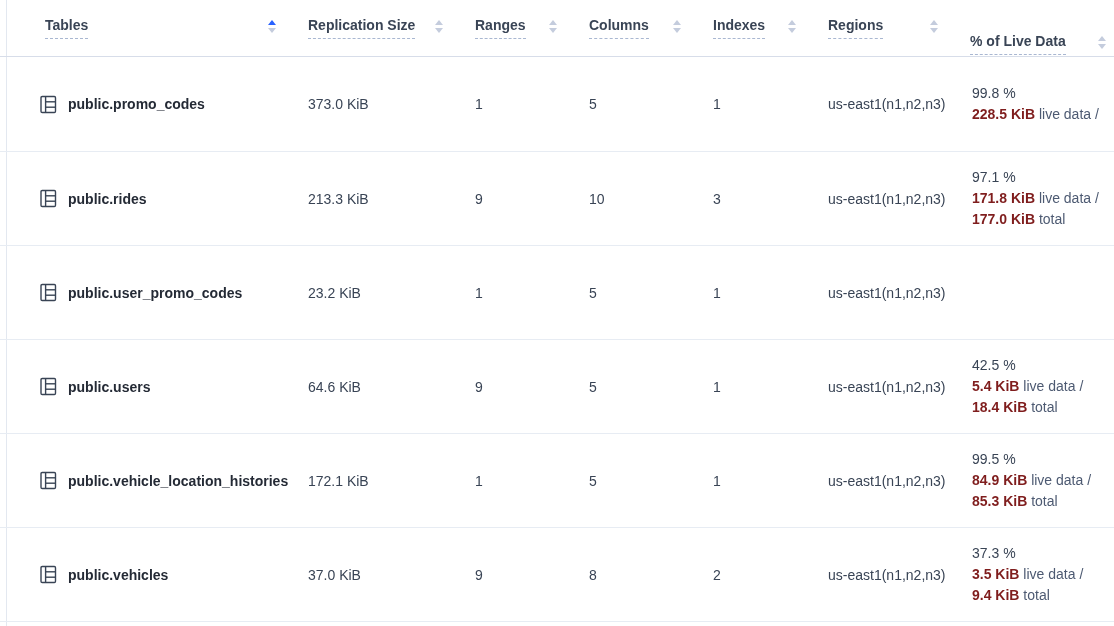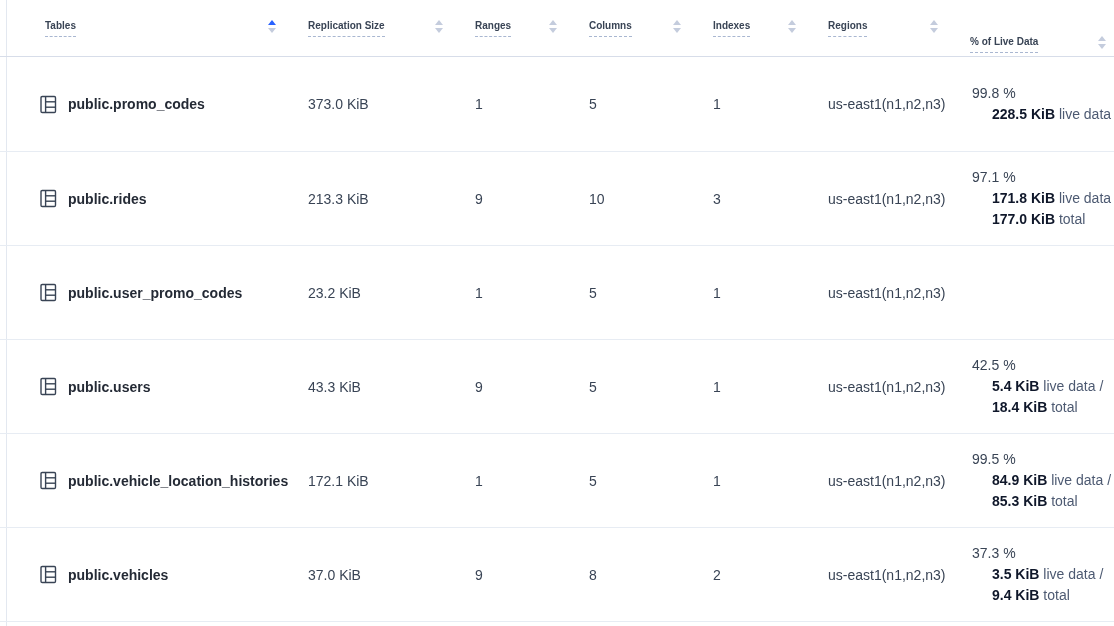--- a/index.html
+++ b/index.html
@@ -16,39 +16,39 @@
   }
   
   .thead{height:57px;align-items:center;border-bottom:1px solid #d7dde9;}
   .th{
     display:flex;align-items:center;justify-content:space-between;
     padding:0 24px 0 8px;cursor:pointer;
   }
   .th.first{padding-left:21px;}
   .th.last{padding-right:8px;margin-top:32px;}
   .hlabel{
-    font-weight:700;font-size:10px;color:#394455;
+    font-weight:700;font-size:14px;color:#394455;
     border-bottom:1px dashed #a9b7d1;padding-bottom:5px;white-space:nowrap;
   }
   .sort{display:flex;flex-direction:column;align-items:center;margin-top:-4px;}
   .tri{width:0;height:0;border-left:4px solid transparent;border-right:4px solid transparent;display:block;}
   .tri.up{border-bottom:5px solid #c4ccdd;margin-bottom:3px;}
   .tri.down{border-top:5px solid #c4ccdd;}
   .sorted-asc .tri.up{border-bottom-color:#2962ff;}
   
   .row{height:94px;align-items:center;}
   .row + .row{border-top:1px solid #e7ecf3;}
   .tbody{border-bottom:1px solid #e7ecf3;}
   .cell{padding-left:8px;white-space:nowrap;}
   .name-cell{display:flex;align-items:center;gap:11px;padding-left:16px;}
   .tbl-name{font-weight:700;color:#242a35;cursor:pointer;}
   .tbl-icon{display:flex;align-items:center;}
   .tbl-icon svg{display:block;}
   .live-cell{padding-left:10px;line-height:21px;white-space:nowrap;}
-  .b{font-weight:700;color:#0f172a;margin-left:20px;}
+  .b{font-weight:700;color:#7f1d1d;}
   .lt{color:#4d5a72;margin-top:41px;}
 </style>
 </head>
 <body>
 
 <div class="left-rule"></div>
 
 <div class="table-wrap">
 
   <div class="grid-row thead">
@@ -176,21 +176,21 @@
         <span class="tbl-icon">
           <svg width="17" height="19" viewBox="0 0 17 19" fill="none" stroke="#394455" stroke-width="1.4">
             <rect x="1" y="1.5" width="14.5" height="16" rx="1.2"></rect>
             <line x1="5.6" y1="1.5" x2="5.6" y2="17.5"></line>
             <line x1="5.6" y1="6.8" x2="15.5" y2="6.8"></line>
             <line x1="5.6" y1="12.2" x2="15.5" y2="12.2"></line>
           </svg>
         </span>
         <span class="tbl-name">public.users</span>
       </div>
-      <div class="cell">43.3 KiB</div>
+      <div class="cell">64.6 KiB</div>
       <div class="cell">9</div>
       <div class="cell">5</div>
       <div class="cell">1</div>
       <div class="cell">us-east1(n1,n2,n3)</div>
       <div class="live-cell">
         <div>42.5 %</div>
         <div><span class="b">5.4 KiB</span> <span class="lt">live data /</span></div>
         <div><span class="b">18.4 KiB</span> <span class="lt">total</span></div>
       </div>
     </div>

